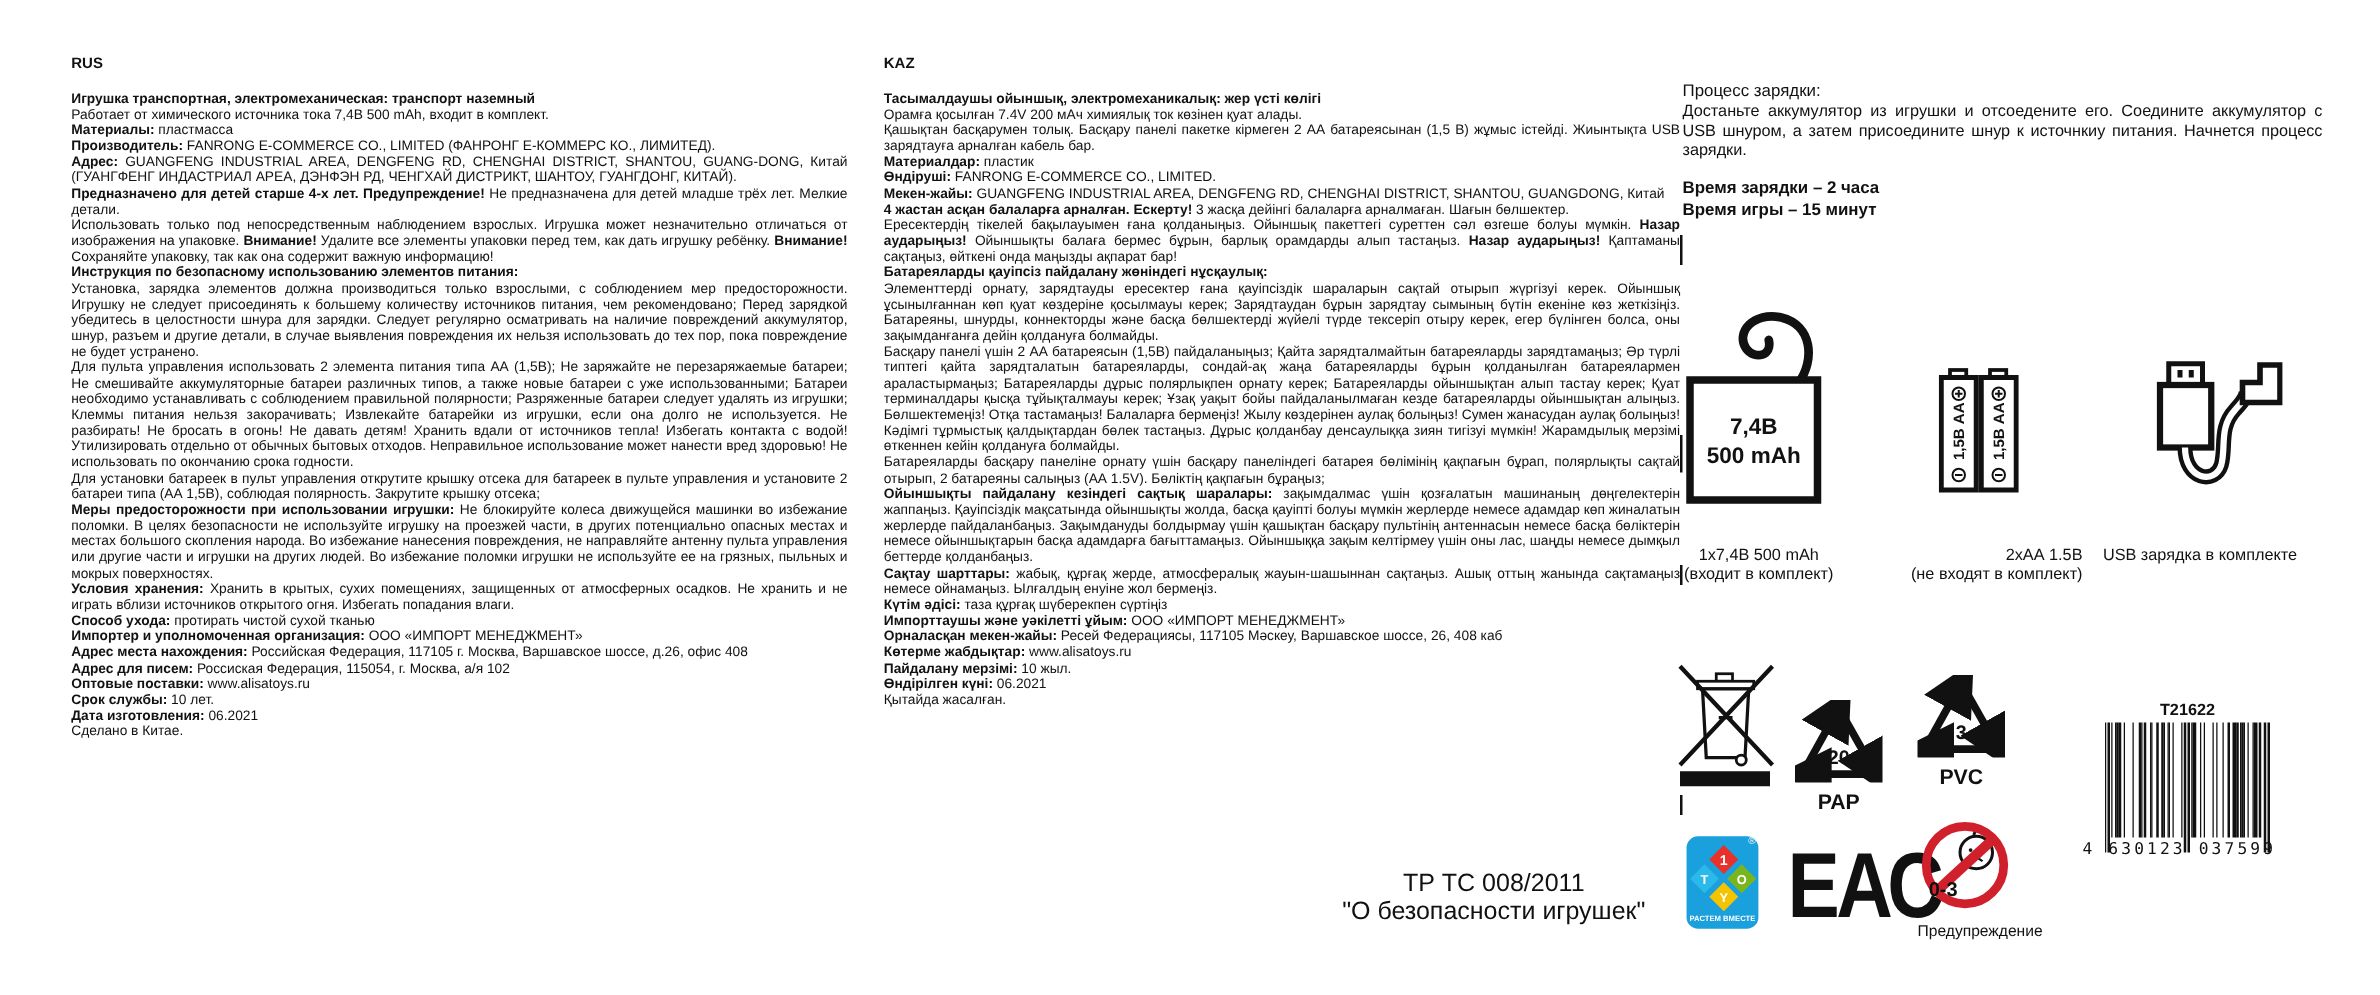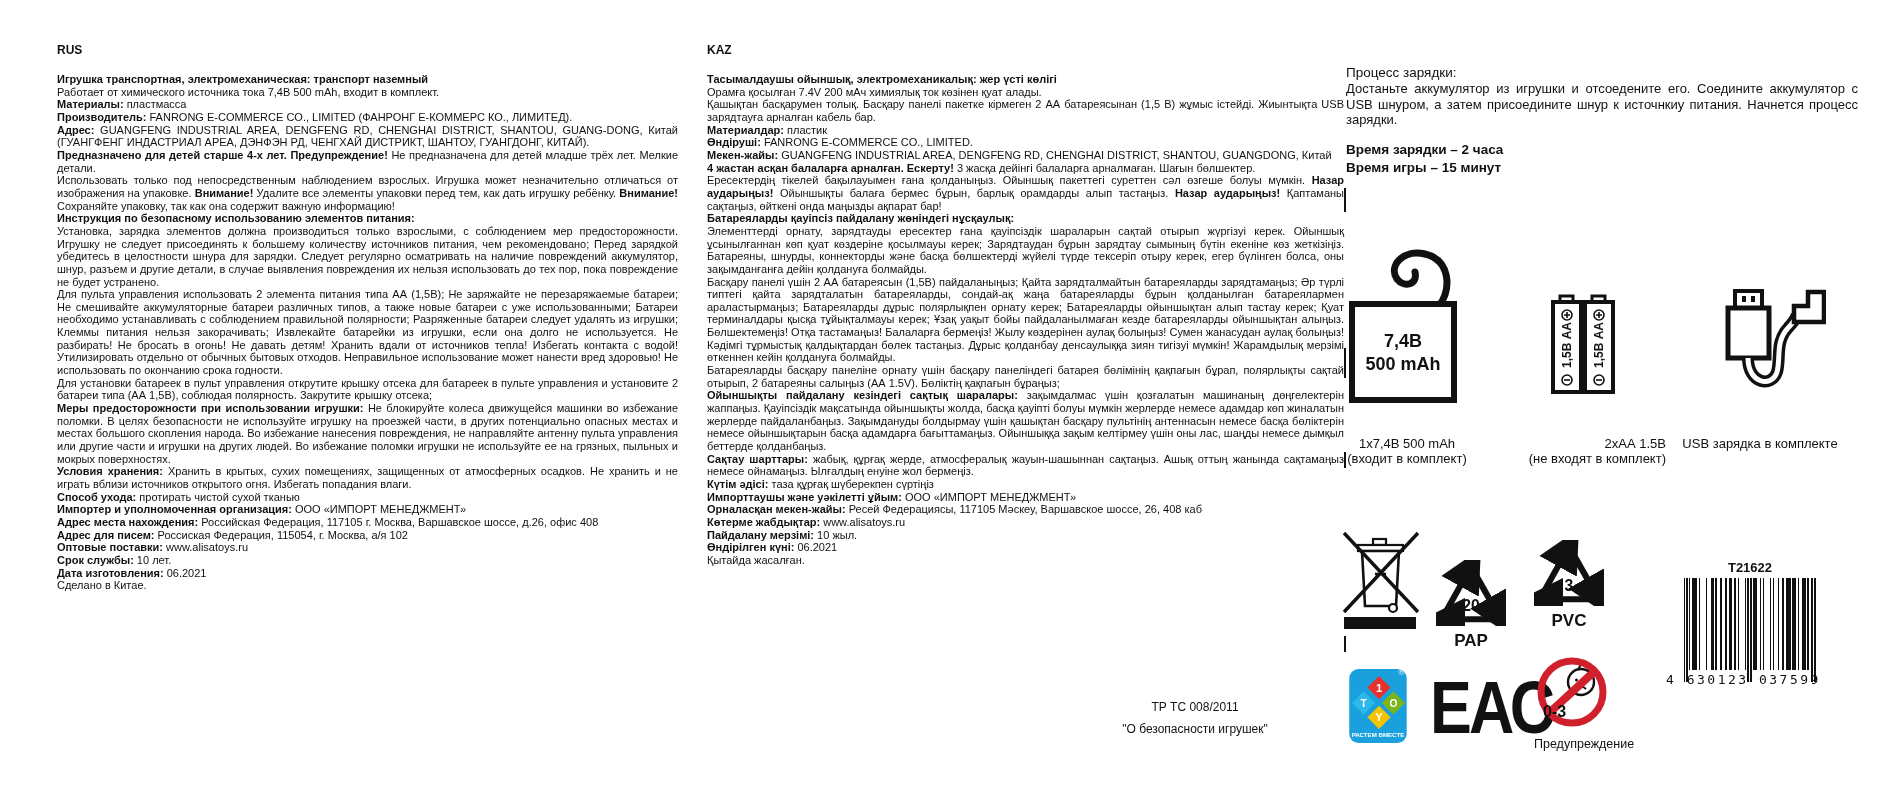--- a/index.html
+++ b/index.html
@@ -36,21 +36,21 @@
   #barcode .digits { font-family:"DejaVu Sans Mono", monospace; font-size:13px; letter-spacing:2.5px;
                      margin-top:-12px; text-align:left; padding-left:2px; background:transparent; }
 
   
   #eac { left:1430px; top:664px; position:absolute; width:84px; height:82px;
          font-weight:bold; font-size:66px; letter-spacing:-3px;
          transform:scale(0.95,1.12); transform-origin:top left; line-height:78px; }
 
   
   #trts { left:1050px; top:696px; width:290px; position:absolute; text-align:center;
-          font-size:12px; line-height:22px; }
+          font-size:20px; line-height:22px; }
 
   .fold-mark { position:absolute; left:1344px; width:2px; background:#111; }
 
   svg text { font-family:"Liberation Sans", sans-serif; }
 </style>
 </head>
 <body>
 
 <div class="col" id="col-rus">
   <h2>RUS</h2>

